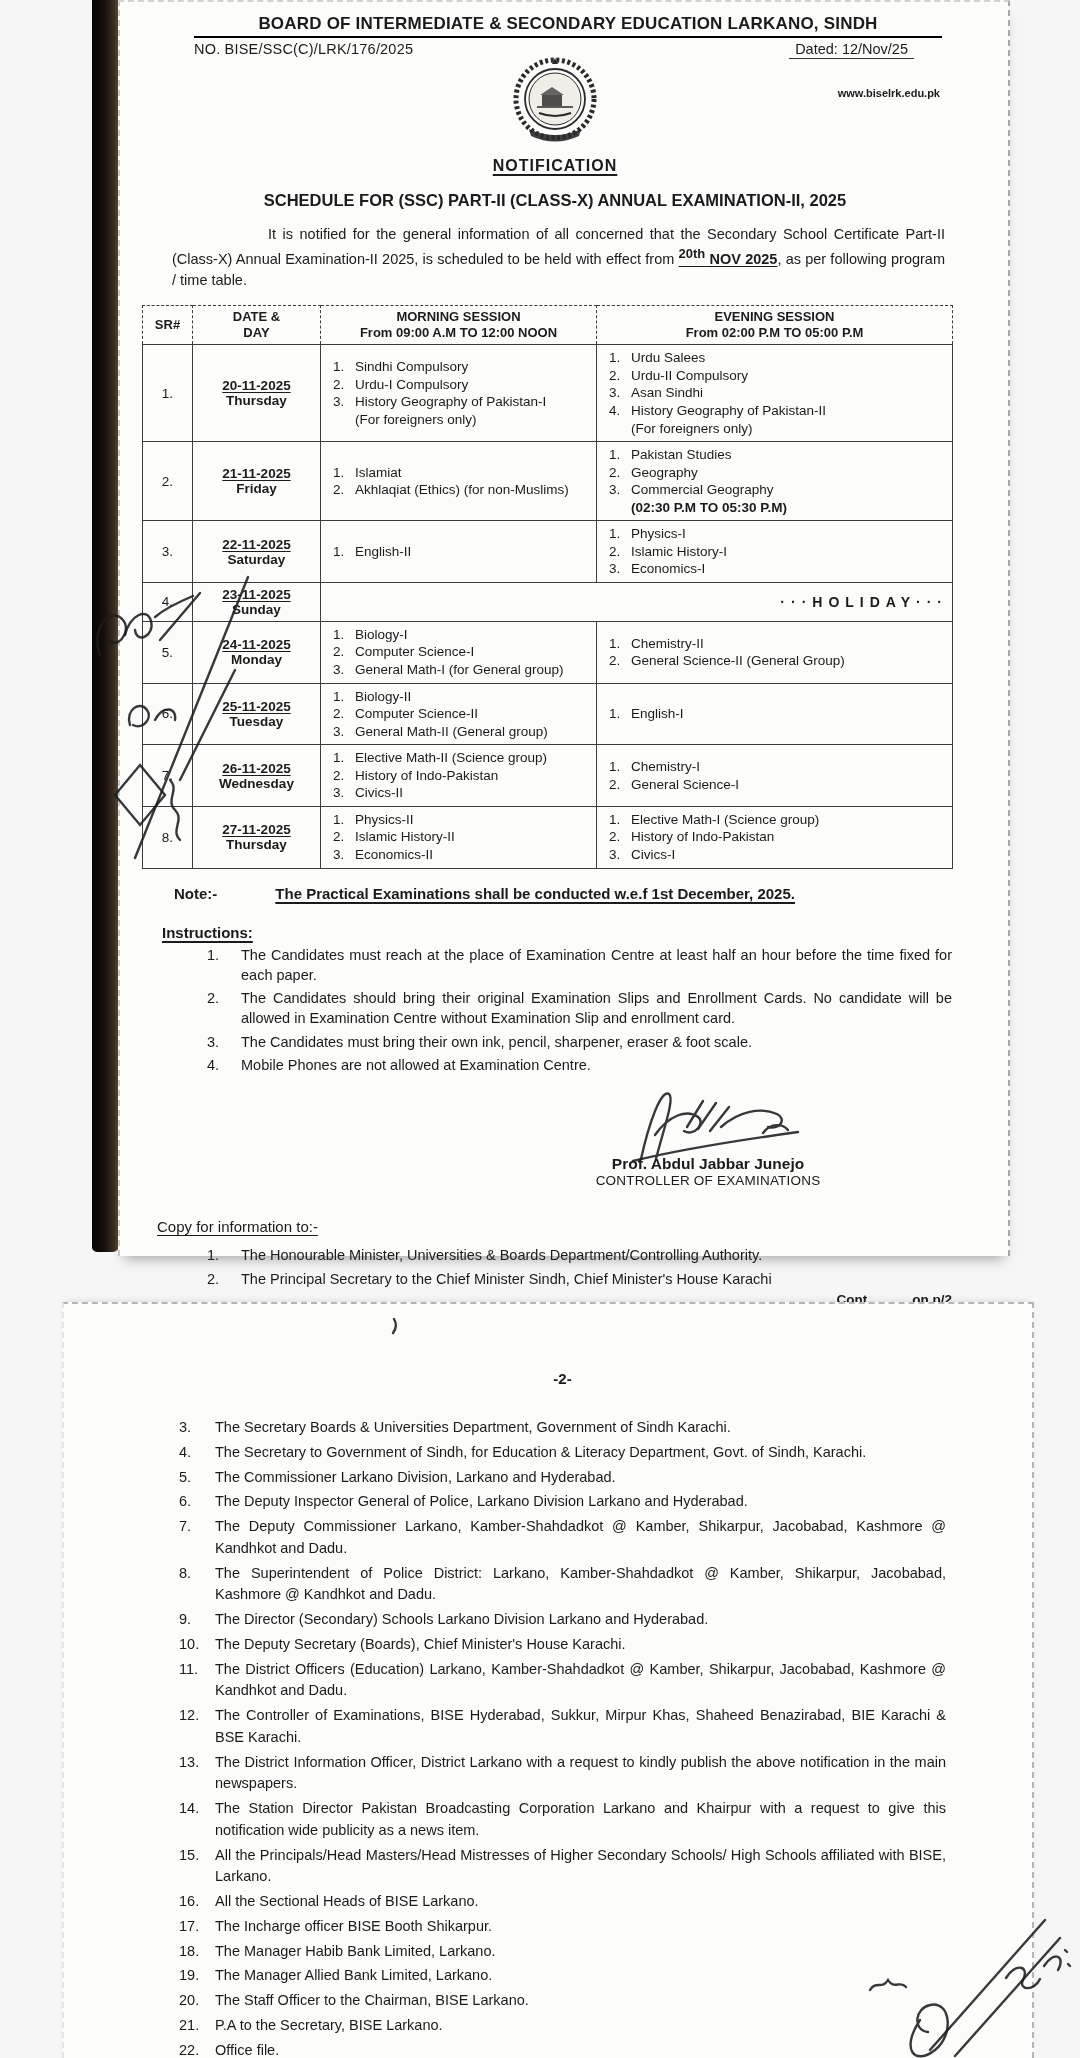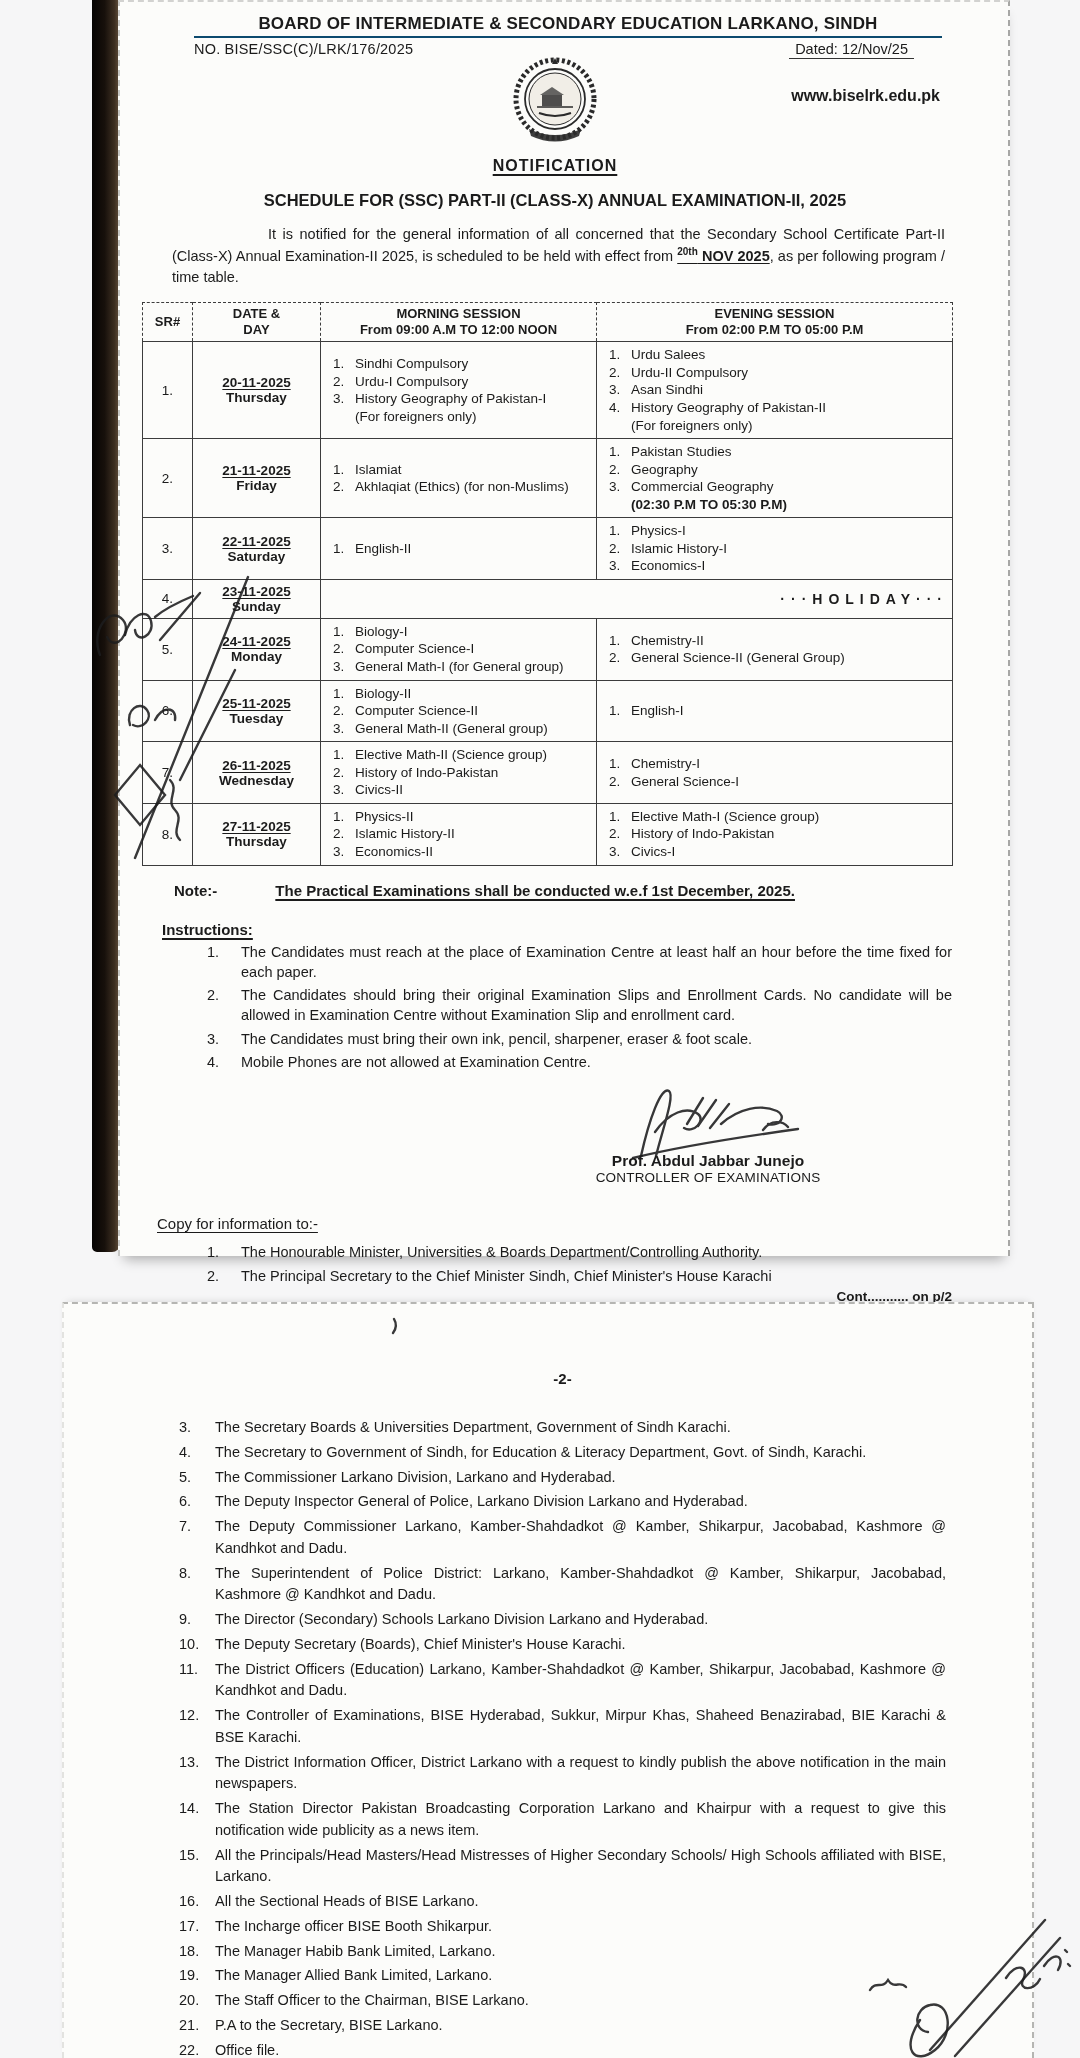--- a/index.html
+++ b/index.html
@@ -26,42 +26,42 @@
   .page2{
     left:62px;top:1302px;width:972px;height:756px;
     border-top:2px dashed #b5b5b2;border-right:2px dashed #b5b5b2;border-left:2px dashed #e3e3e0;
     box-shadow:0 -4px 8px -5px rgba(0,0,0,.18);
     padding:66px 90px 0 115px;
   }
   
   .hdr{margin-left:52px;width:748px;}
   .board-title{
     font-size:17px;font-weight:bold;text-align:center;letter-spacing:.2px;
-    border-bottom:2px solid #0c4a6e;padding-bottom:2px;
+    border-bottom:2px solid #000000;padding-bottom:2px;
   }
   .ref-row{display:flex;justify-content:space-between;font-size:14.5px;margin-top:3px;}
   .ref-no{letter-spacing:.2px;}
   .dated{border-bottom:1.5px solid #333;padding:0 6px 1px 6px;margin-right:28px;}
   .logo-row{position:relative;height:88px;margin-top:4px;}
   .emblem{position:absolute;left:50%;transform:translateX(-50%);top:-8px;}
-  .website{position:absolute;right:28px;top:24px;font-size:16px;font-weight:bold;}
+  .website{position:absolute;right:28px;top:24px;font-size:11px;font-weight:bold;}
   .notif-heading{
     text-align:center;font-size:16px;font-weight:bold;letter-spacing:1px;margin-top:6px;
     text-decoration:underline;text-decoration-thickness:2px;text-underline-offset:3px;
   }
   .sched-heading{
     text-align:center;font-size:16.5px;font-weight:bold;margin-top:16px;
     text-decoration-thickness:2px;text-underline-offset:3px;
   }
   .intro{
     margin:14px 0 0 30px;width:773px;font-size:14.5px;line-height:1.45;
     text-align:justify;text-indent:96px;
   }
   .u-bold{font-weight:bold;text-decoration:underline;text-underline-offset:2px;}
-  .u-bold sup{font-size:10px;}
+  .u-bold sup{font-size:13px;}
   
   table.sched{border-collapse:collapse;table-layout:fixed;width:810px;margin-top:14px;font-size:13.5px;}
   table.sched col.w-sr{width:50px;} table.sched col.w-date{width:128px;}
   table.sched col.w-m{width:276px;} table.sched col.w-e{width:356px;}
   table.sched thead th{
     border:1.8px dashed #3c3c3c;font-weight:bold;padding:3px 4px;font-size:13px;line-height:1.25;
     text-align:center;vertical-align:middle;
   }
   table.sched tbody td{border:1.4px solid #3c3c3c;padding:4px 4px;vertical-align:middle;}
   .c-sr{text-align:center;}

